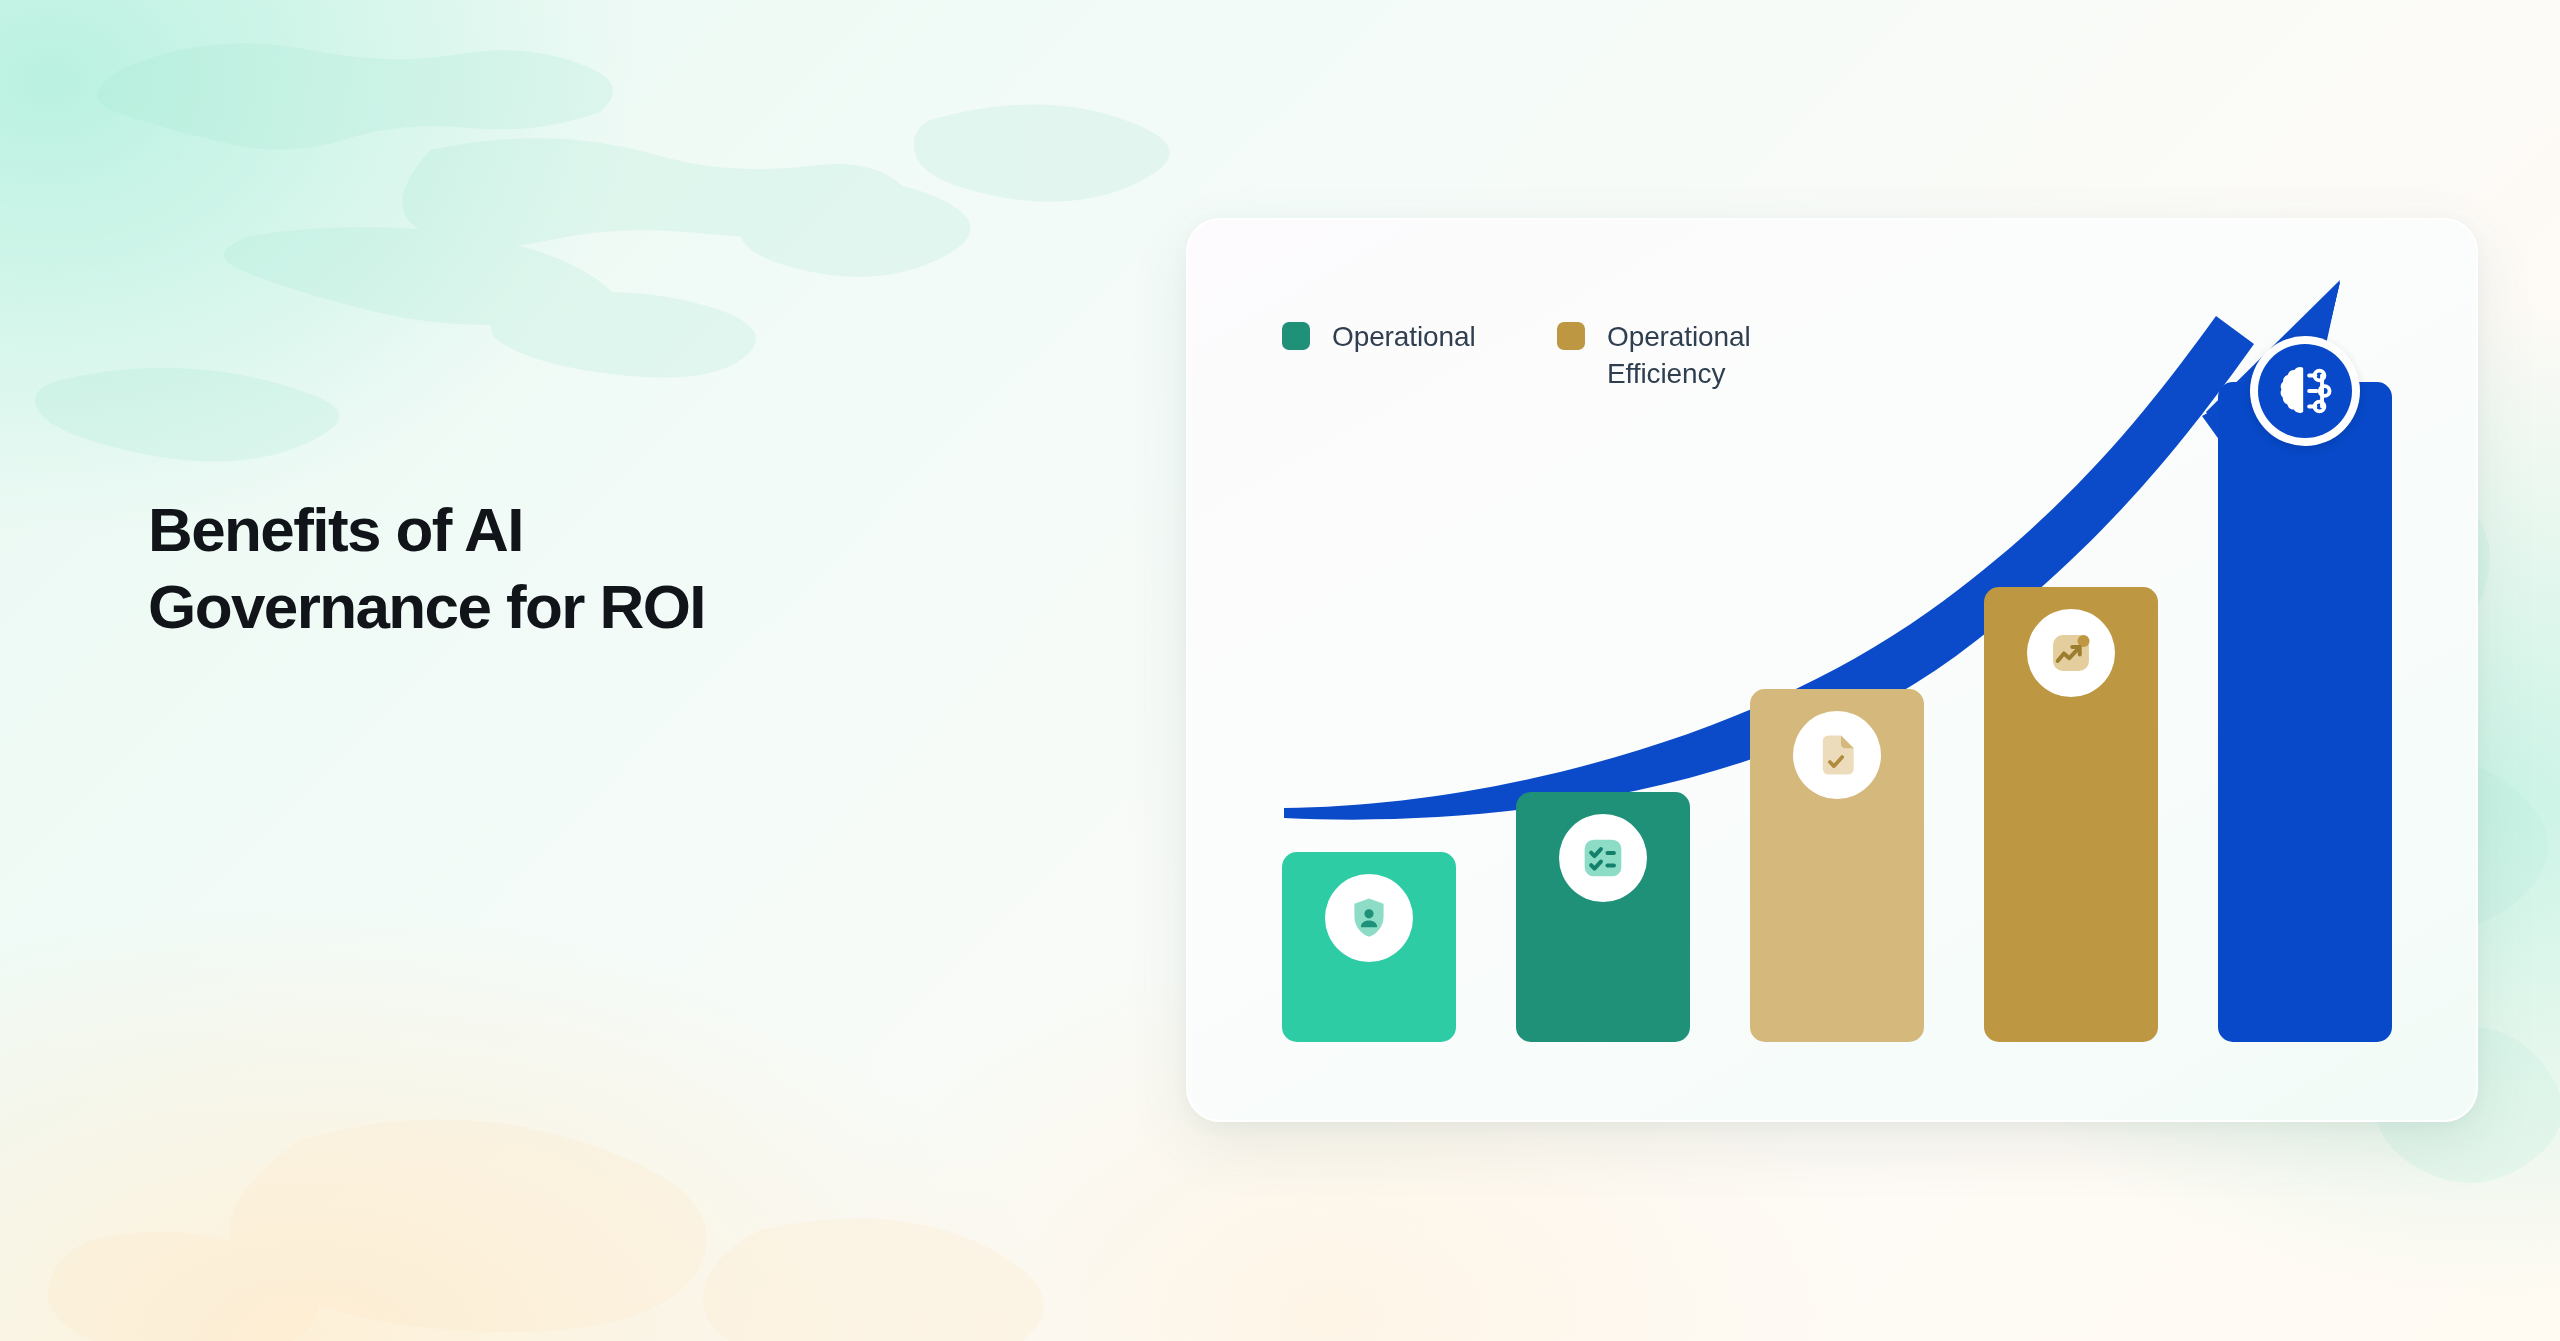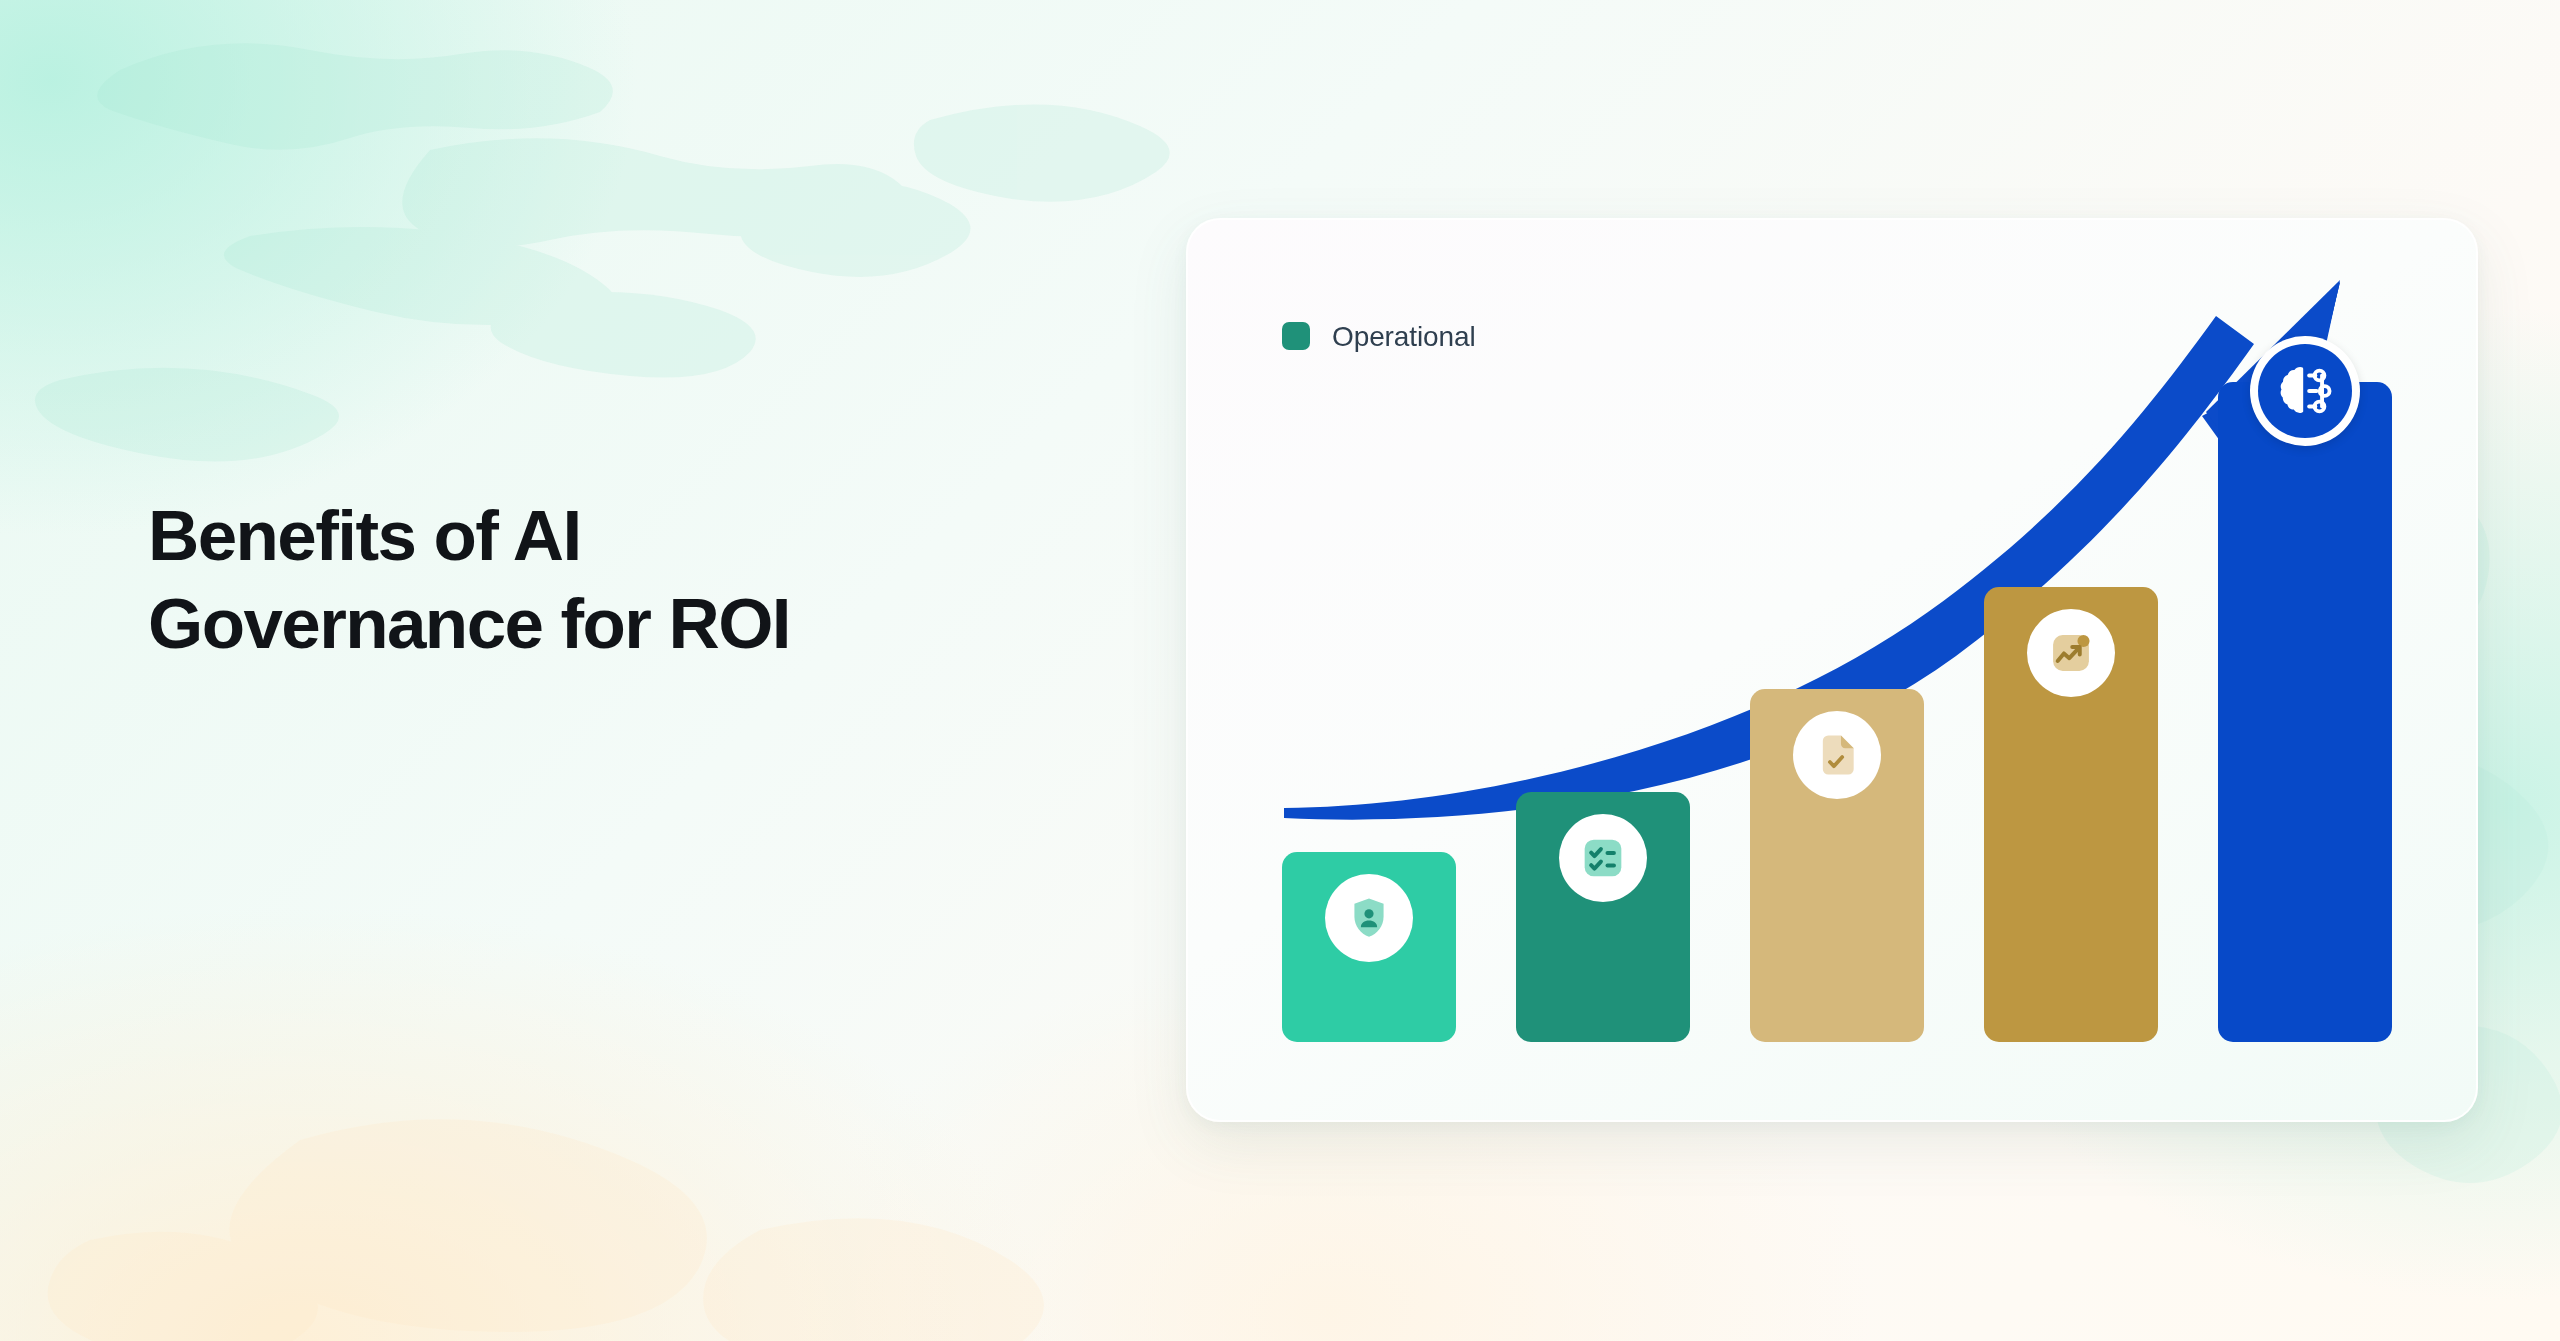--- a/index.html
+++ b/index.html
@@ -26,21 +26,21 @@
     pointer-events:none;
   }
 
   
   #headline {
     position:absolute;
     left:148px; top:492px;
     width:1010px;
   }
   #headline h1 {
-    font-size:71px;
+    font-size:62px;
     line-height:1.24;
     font-weight:700;
     letter-spacing:-1.6px;
     color:#111418;
   }
 
   
   #chart-card {
     position:absolute;
     left:1186px; top:218px;
@@ -141,20 +141,24 @@
   </h1>
 </div>
 
 <div id="chart-card">
 
   <div id="legend">
     <div class="legend-item">
       <span class="legend-swatch" style="background:#1F9179"></span>
       <span class="legend-label">Operational</span>
     </div>
+    <div class="legend-item">
+      <span class="legend-swatch" style="background:#BD9741"></span>
+      <span class="legend-label">Operational Efficiency</span>
+    </div>
   </div>
 
   <svg id="growth-arrow" viewBox="0 0 1292 904" aria-hidden="true">
     <path d="M96 588
              C 300 586, 560 520, 740 392
              C 880 292, 960 190, 1028 96
              L 1066 124
              C 996 222, 912 330, 768 436
              C 580 574, 304 608, 96 598 Z" fill="#0B4BC9"></path>
     <path d="M1152 62

